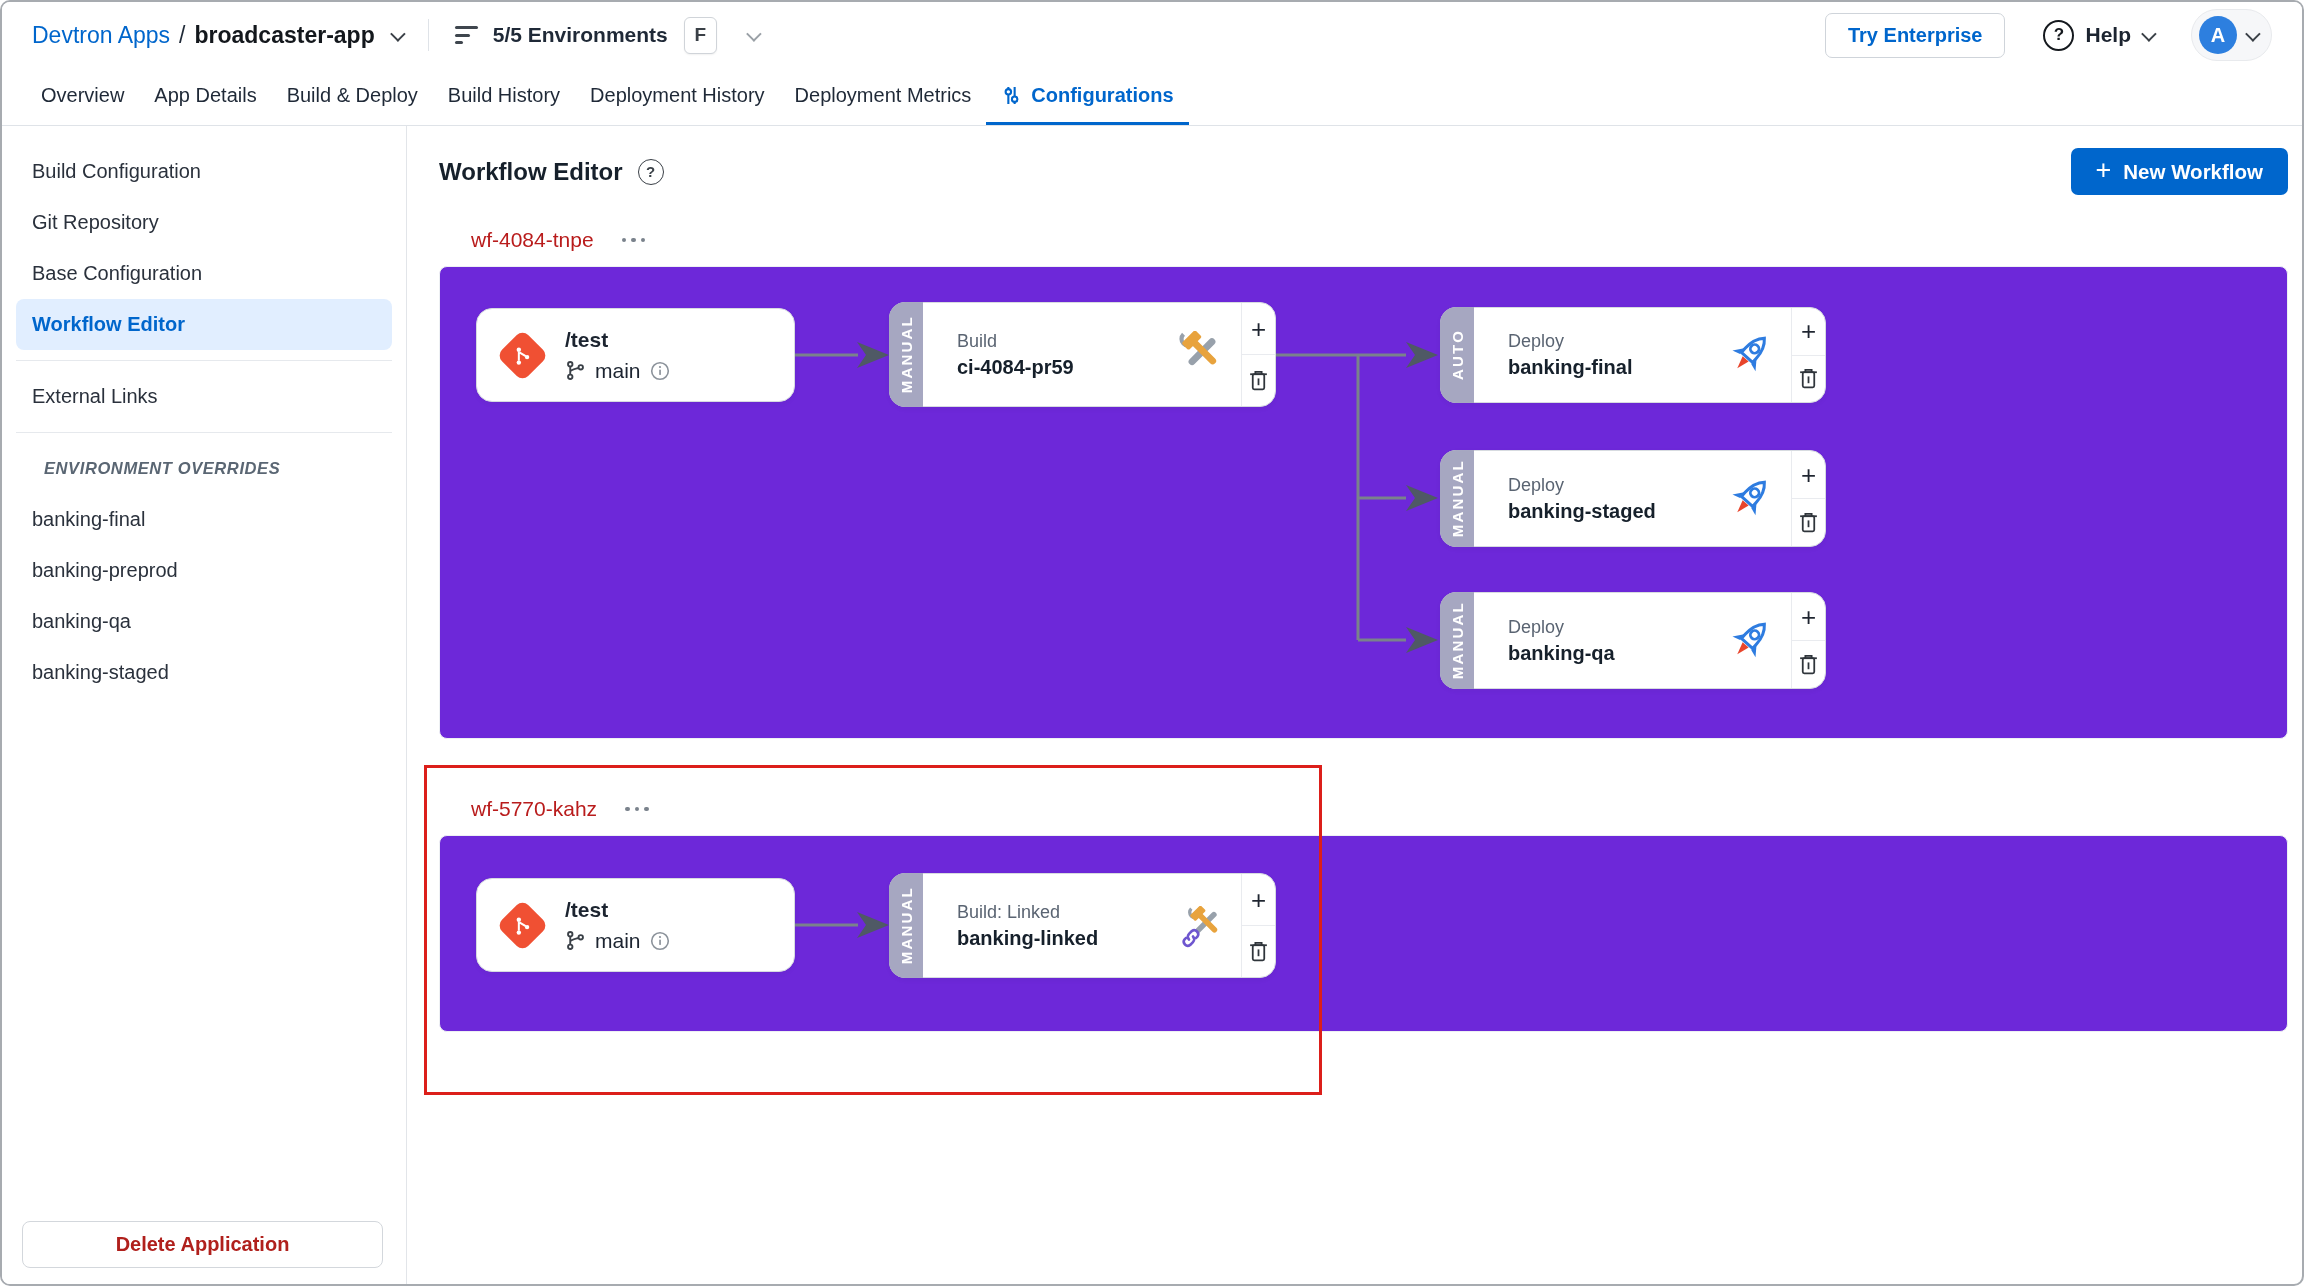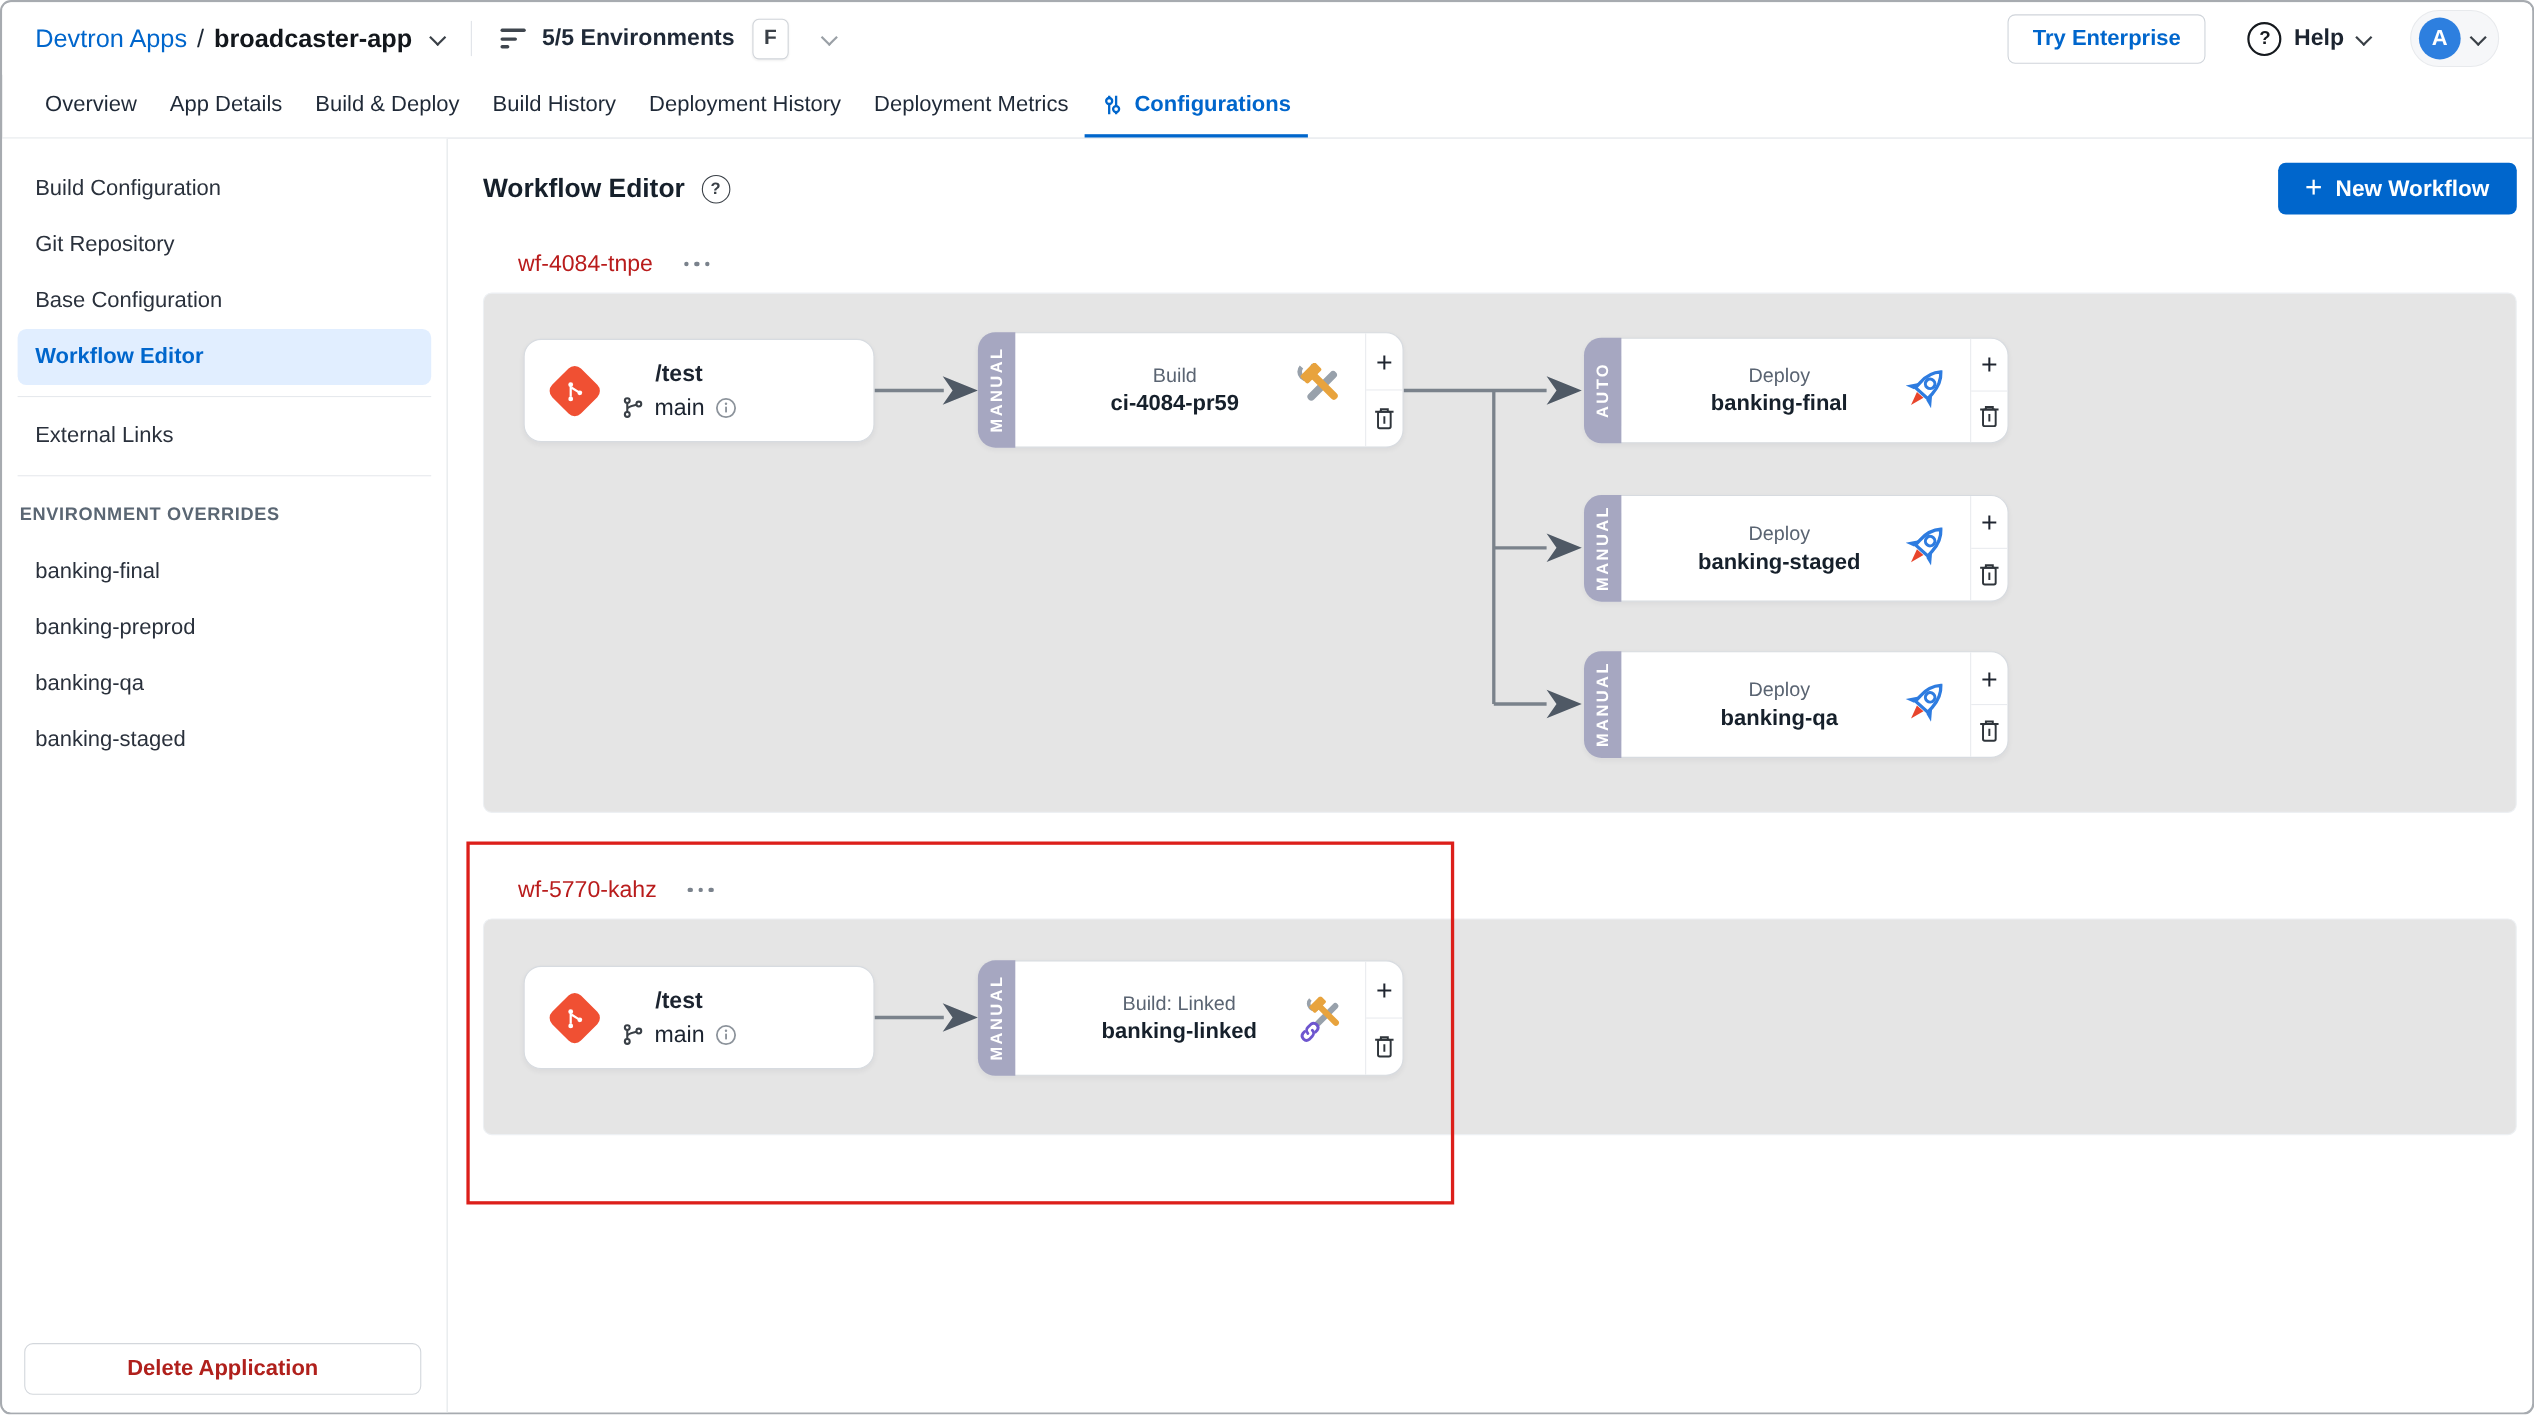--- a/index.html
+++ b/index.html
@@ -34,37 +34,37 @@
   .tabbar { height:58px; border-bottom:1px solid #DFE3E8; display:flex; align-items:stretch; padding-left:24px; flex:none; }
   .tab { display:flex; align-items:center; gap:9px; padding:0 15px; font-size:20px; color:#1F2937; cursor:pointer; border-bottom:3px solid transparent; }
   .tab.active { color:#0066CC; font-weight:700; border-bottom-color:#0066CC; }
 
   
   .content { flex:1; display:flex; min-height:0; }
   .sidebar { width:405px; border-right:1px solid #E2E5E9; position:relative; padding-top:20px; flex:none; background:#fff; }
   .side-item { height:51px; display:flex; align-items:center; padding-left:30px; font-size:20px; color:#2A313C; cursor:pointer; }
   .side-item.selected { margin:0 14px; padding-left:16px; border-radius:8px; background:#E1EEFF; color:#0066CC; font-weight:700; }
   .side-div { height:1px; background:#E6E9ED; margin:10px 14px; }
-  .side-head { height:51px; display:flex; align-items:center; padding-left:16px; font-size:16.5px; font-weight:700; color:#5A6673; letter-spacing:.6px; }
+  .side-head { height:51px; display:flex; align-items:center; padding-left:42px; font-size:16.5px; font-weight:700; color:#5A6673; letter-spacing:.6px;font-style:italic; }
   .delete-btn { position:absolute; left:20px; bottom:16px; width:361px; height:47px; background:#fff; border:1px solid #D3D7DC; border-radius:8px; color:#B0201C; font-size:20px; font-weight:700; cursor:pointer; font-family:inherit; }
 
   .main { flex:1; position:relative; overflow:hidden; padding:0 14px 0 32px; }
   .title-row { margin-top:22px; height:47px; display:flex; align-items:center; justify-content:space-between; }
   .page-title-wrap { display:flex; align-items:center; gap:15px; }
   .page-title { font-size:24px; font-weight:700; color:#16202B; }
   .q-circle { width:26px; height:26px; border:1.8px solid #3A4047; border-radius:50%; display:inline-flex; align-items:center; justify-content:center; font-size:15px; font-weight:700; color:#3A4047; }
   .new-wf-btn { height:47px; background:#0066CC; border:none; border-radius:7px; color:#fff; font-size:20.5px; font-weight:700; padding:0 25px; display:flex; align-items:center; gap:12px; cursor:pointer; font-family:inherit; }
   .new-wf-btn .plus { font-size:27px; font-weight:400; line-height:1; transform:translateY(-1px); }
 
   .wf-title-row { display:flex; align-items:center; gap:26px; height:26px; }
   .wf-title { font-size:21px; font-weight:400; color:#b91c1c;margin-left:32px; }
   .dots-menu { display:flex; gap:5px; cursor:pointer; padding:6px 2px; }
   .dots-menu i { width:4.5px; height:4.5px; border-radius:50%; background:#7A828C; display:block; }
 
-  .canvas { position:relative; border:1px solid #EDF0F3; background:#e5e5e5; border-radius:8px;text-align:center; }
+  .canvas { position:relative; border:1px solid #EDF0F3; background:#6d28d9; border-radius:8px; }
   .canvas-1 { margin-top:13px; height:473px; }
   .canvas-2 { margin-top:13px; height:197px; }
   .row-wf1 { margin-top:32px; }
   .row-wf2 { margin-top:57px; }
 
   .conn { position:absolute; left:0; top:0; pointer-events:none; }
 
   .wf-node { position:absolute; background:#fff; border:1px solid #D7DBE0; border-radius:16px; box-shadow:0 2px 5px rgba(30,40,50,.05); display:flex; cursor:pointer; }
   .git-node { padding-left:22px; align-items:center; gap:24px; }
   .git-diamond { width:37px; height:37px; background:#F05033; border-radius:8px; transform:rotate(45deg); display:flex; align-items:center; justify-content:center; flex:none; margin-left:5px; }

